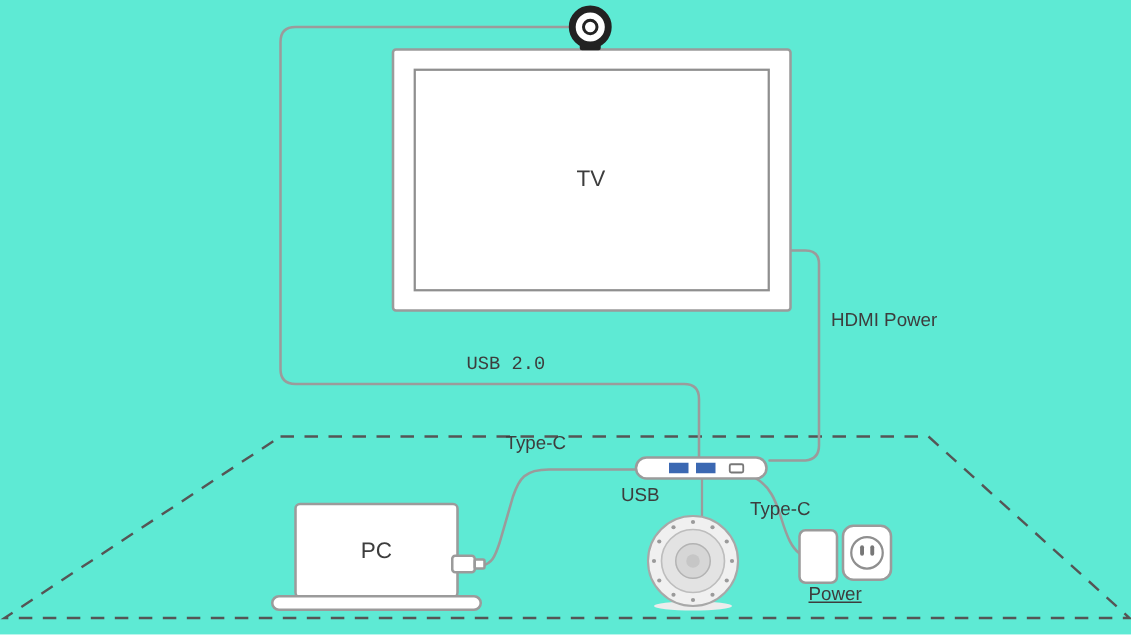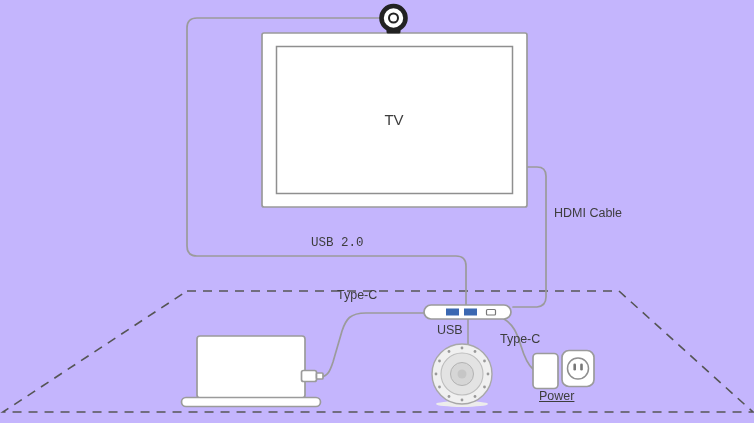--- a/index.html
+++ b/index.html
@@ -5,21 +5,21 @@
   :root{
     --line:#9b9b9b;
     --dash:#555555;
     --dark:#222222;
     --usb:#3b68b2;
     --text:#3d3d3d;
   }
   *{box-sizing:border-box}
   html,body{margin:0;padding:0;background:#fff}
   .canvas{
-    position:relative;width:754px;height:423px;background:#c4b5fd;
+    position:relative;width:754px;height:423px;background:#5eead4;
     font-family:"Liberation Sans",sans-serif;color:var(--text);overflow:hidden;padding-left:32px;
   }
   svg.layer{position:absolute;left:0;top:0}
   .cable{fill:none;stroke:var(--line);stroke-width:1.7;stroke-linecap:round}
   .cable-light{fill:none;stroke:var(--line);stroke-width:1.5}
   .shape{fill:#fff;stroke:var(--line);stroke-width:1.7}
   .shape-thin{fill:#fff;stroke:#8f8f8f;stroke-width:1.5}
   .dashed{fill:none;stroke:var(--dash);stroke-width:1.6;stroke-dasharray:9 7}
   .usbport{fill:var(--usb)}
   .smallport{fill:#fff;stroke:#777;stroke-width:1.2}
@@ -102,19 +102,20 @@
     <g>
       <rect class="shape" x="533" y="353.5" width="25" height="35" rx="4"></rect>
       <rect class="shape" x="562" y="350.5" width="32" height="36" rx="7"></rect>
       <circle class="shape-thin" cx="578" cy="368.5" r="10.5"></circle>
       <rect class="slot" x="573.4" y="363.5" width="2.6" height="7" rx="1.3"></rect>
       <rect class="slot" x="580.2" y="363.5" width="2.6" height="7" rx="1.3"></rect>
     </g>
   </svg>
 
   <div class="device-label" style="left:276px;top:46px;width:236px;height:147px;">TV</div>
+  <div class="device-label" style="left:197px;top:336px;width:108px;height:62px;">PC</div>
   <div class="label" style="left:311px;top:237px;font-family:Liberation Mono, monospace;">USB 2.0</div>
-  <div class="label" style="left:554px;top:207px;">HDMI Cable</div>
+  <div class="label" style="left:554px;top:207px;">HDMI Power</div>
   <div class="label" style="left:337px;top:289px;">Type-C</div>
-  <div class="label" style="left:437px;top:324px;">USB</div>
+  <div class="label" style="left:414px;top:324px;">USB</div>
   <div class="label" style="left:500px;top:333px;">Type-C</div>
   <div class="label" style="left:539px;top:390px;text-decoration:underline;">Power</div>
 </div>
 
 </body></html>

